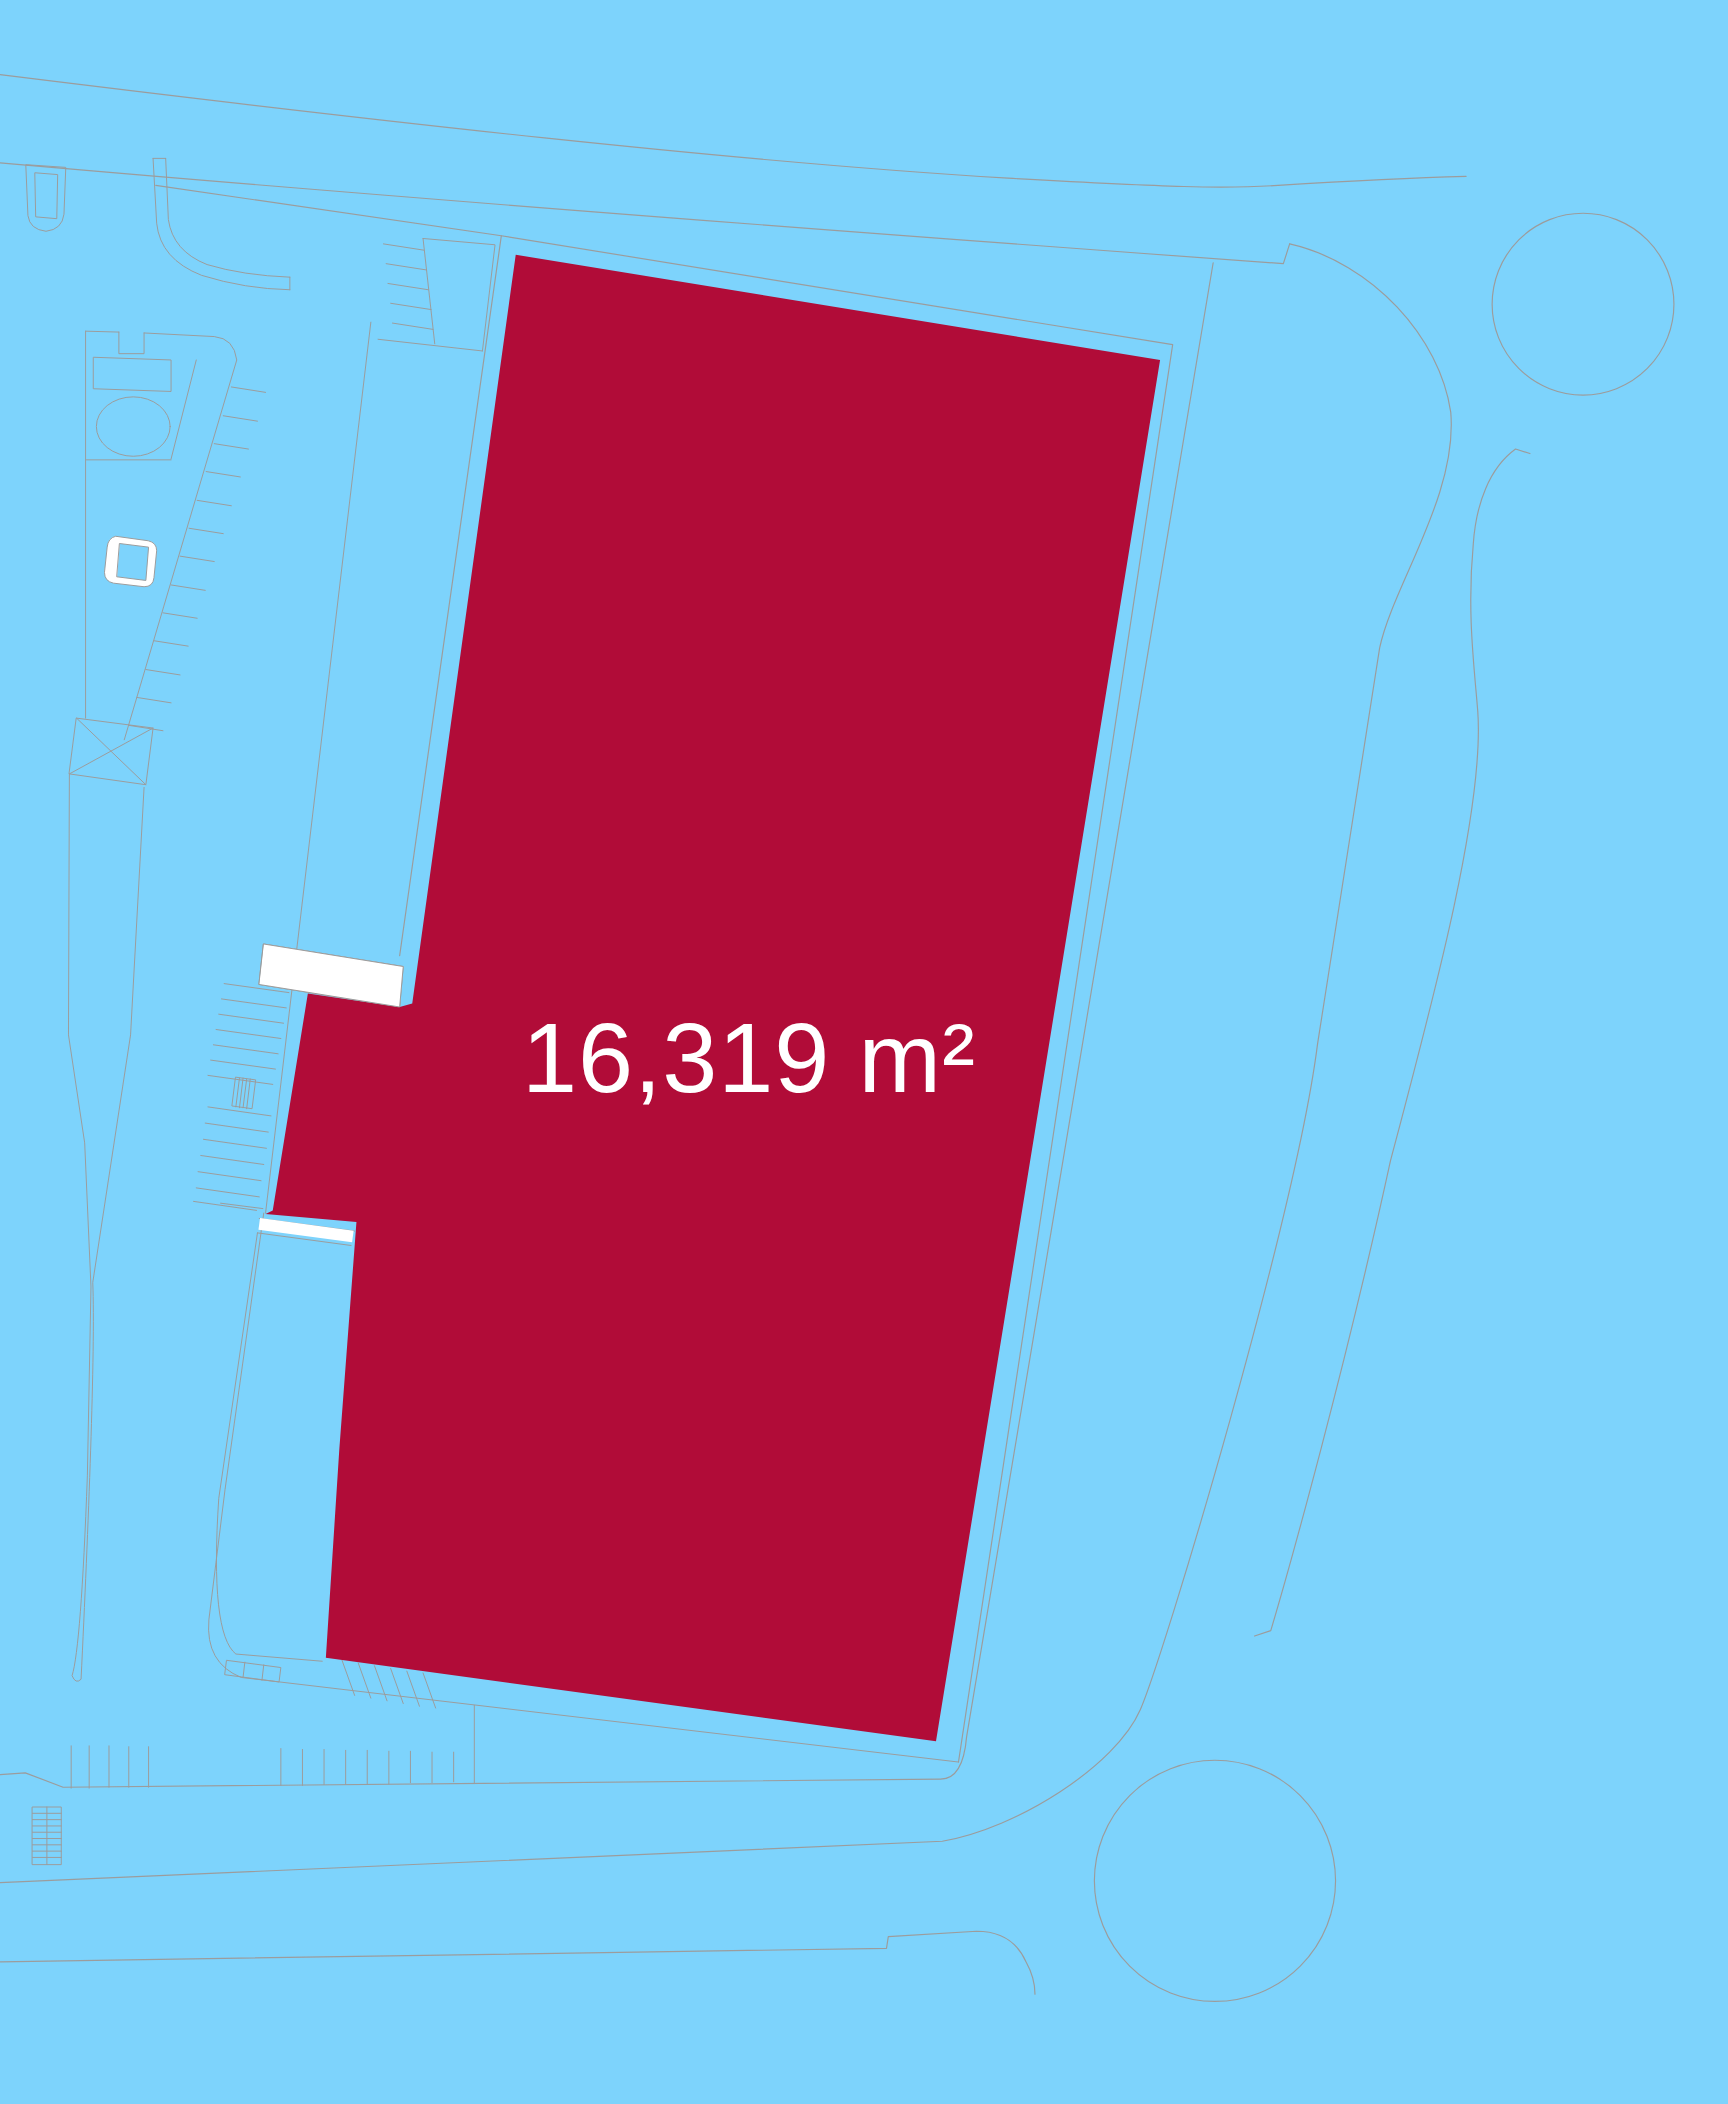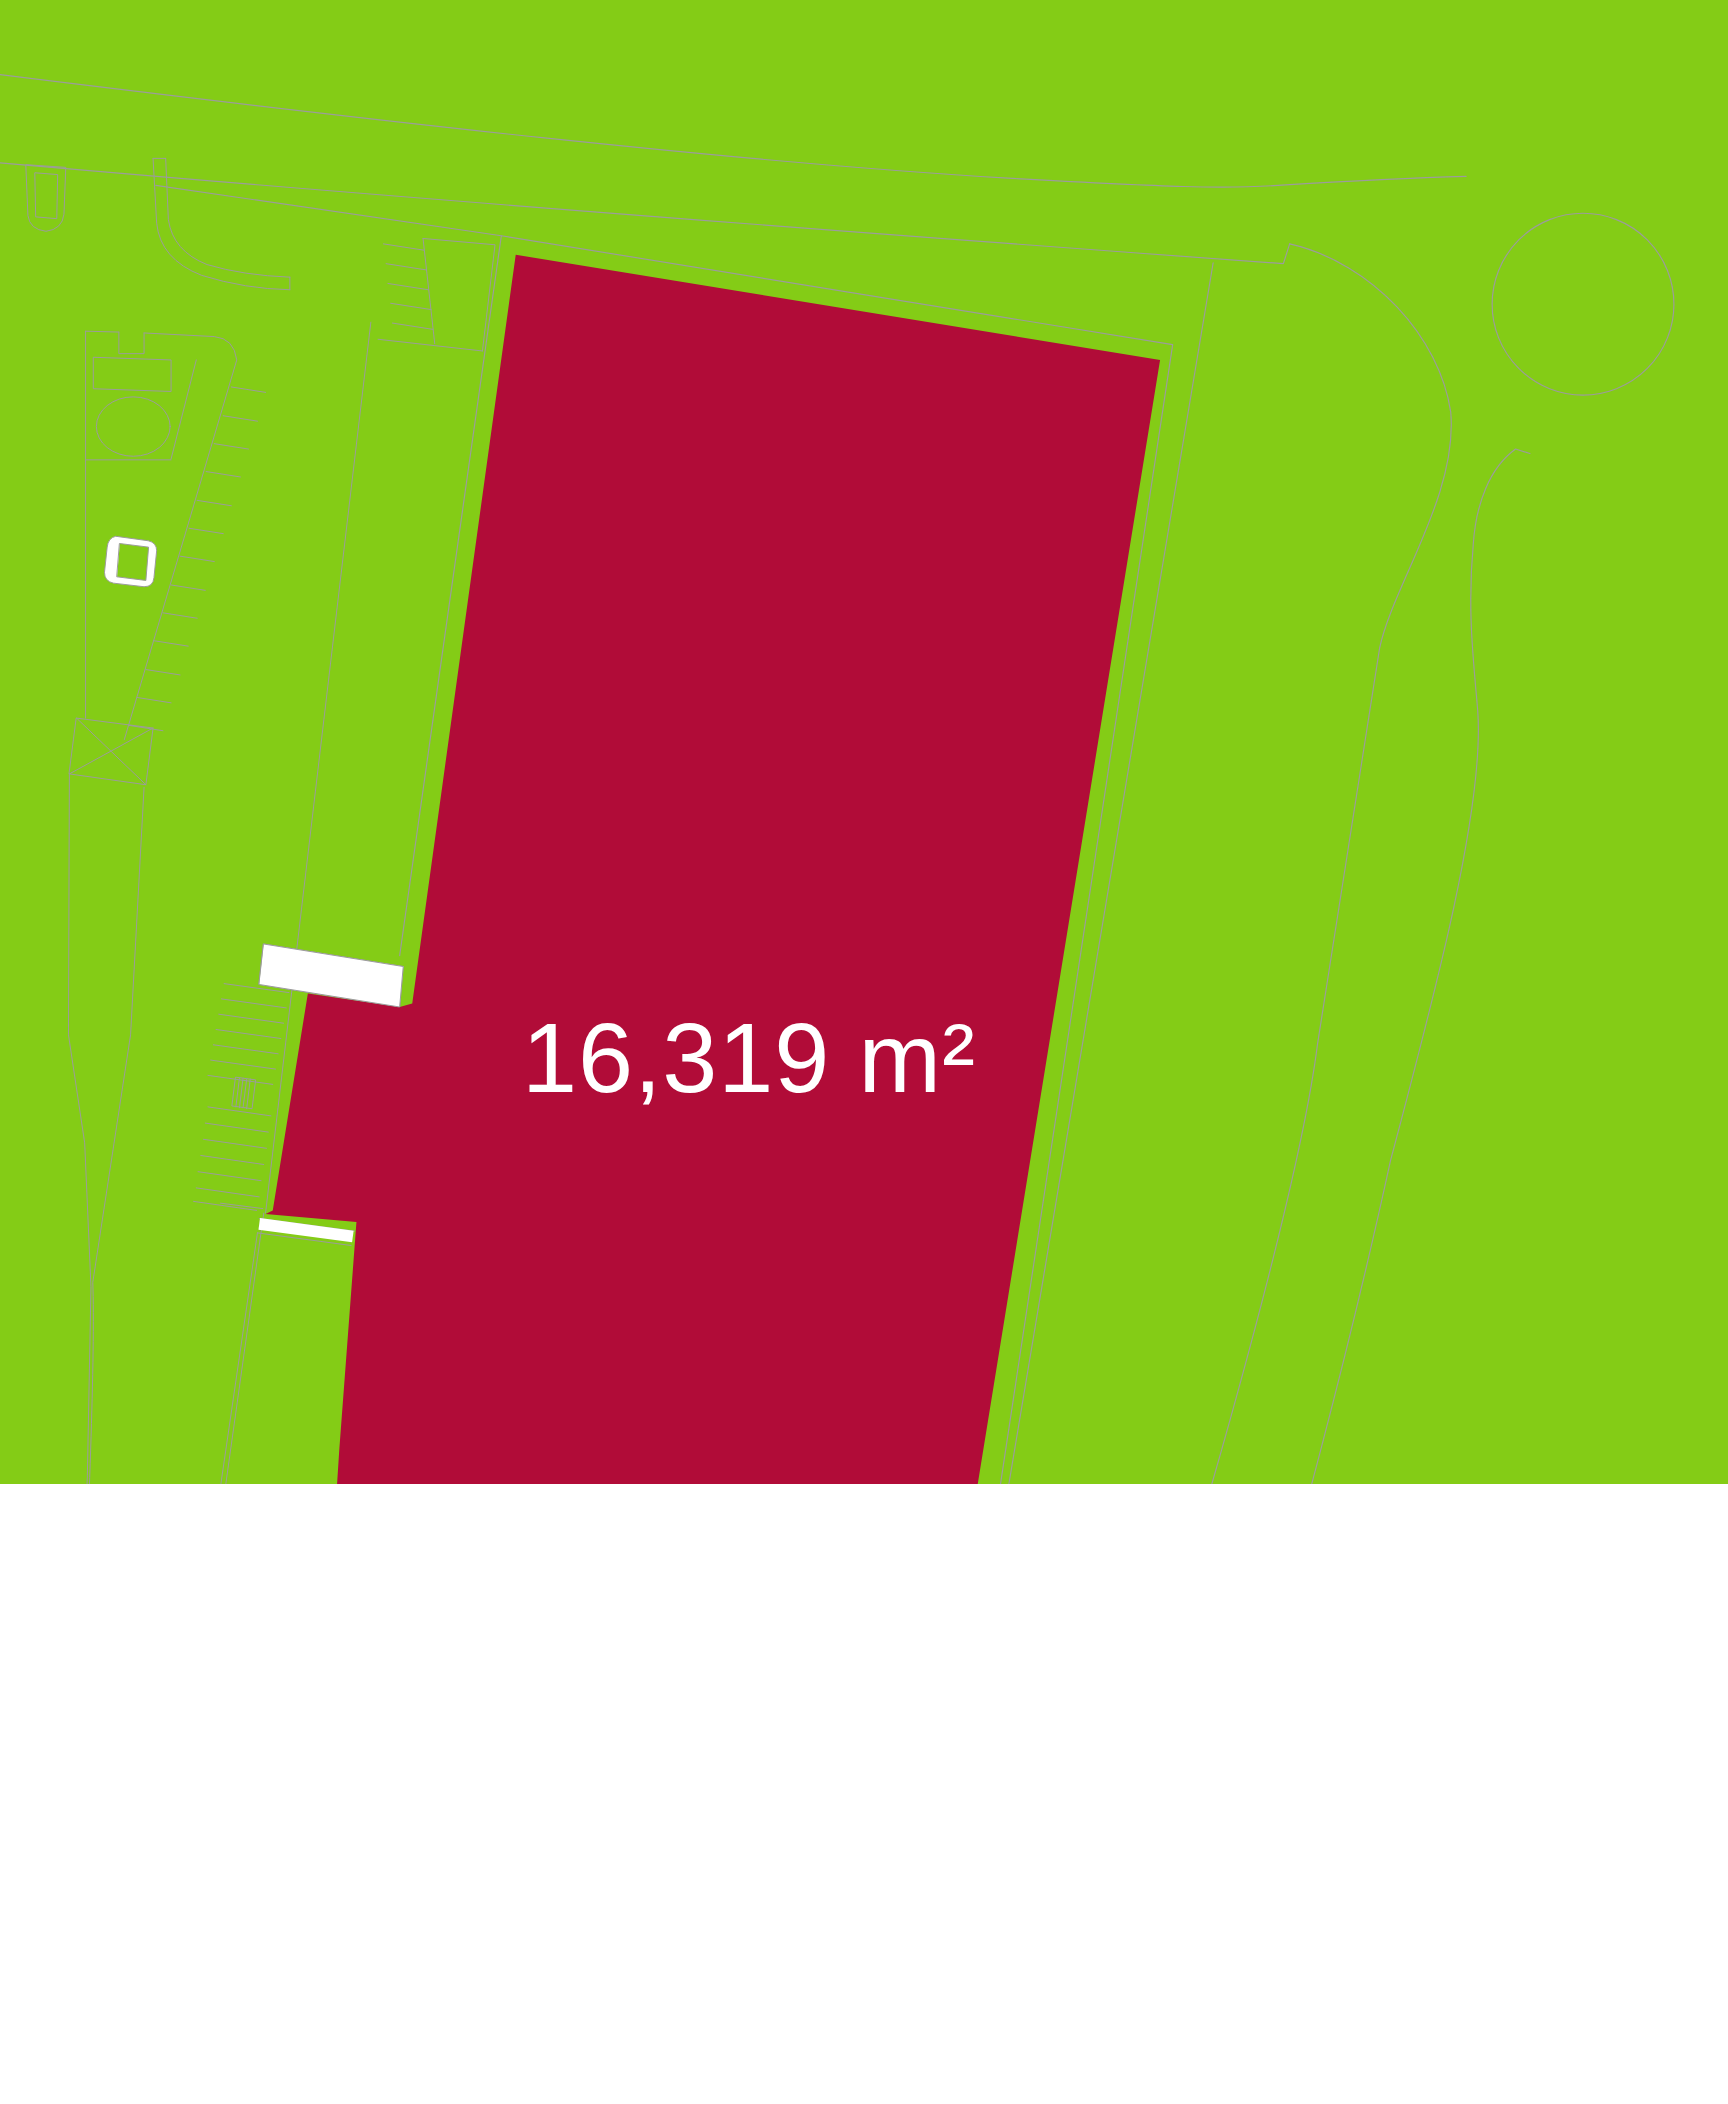--- a/index.html
+++ b/index.html
@@ -1,16 +1,16 @@
 <!DOCTYPE html>
 <html style="font-size:14.4px"><head>
 <meta charset="utf-8">
 <style>
   html,body{margin:0;padding:0;background:#ffffff;}
-  #stage{position:relative;width:1728px;height:1484px;background:#84cc16;overflow:hidden;
+  #stage{position:relative;width:1728px;height:2104px;background:#7dd3fc;overflow:hidden;
          font-family:"Liberation Sans",sans-serif;}
   svg{position:absolute;inset:0;display:block;}
   .lines{fill:none;stroke:#9C9C9C;stroke-width:1.3;stroke-linecap:round;stroke-linejoin:round;}
   .thin{stroke-width:1.1;}
   .whitefill{fill:#ffffff;}
   .plot-label{font-family:"Liberation Sans",sans-serif;font-size:110px;letter-spacing:1px;font-weight:400;}
 </style>
 </head>
 <body>
 

